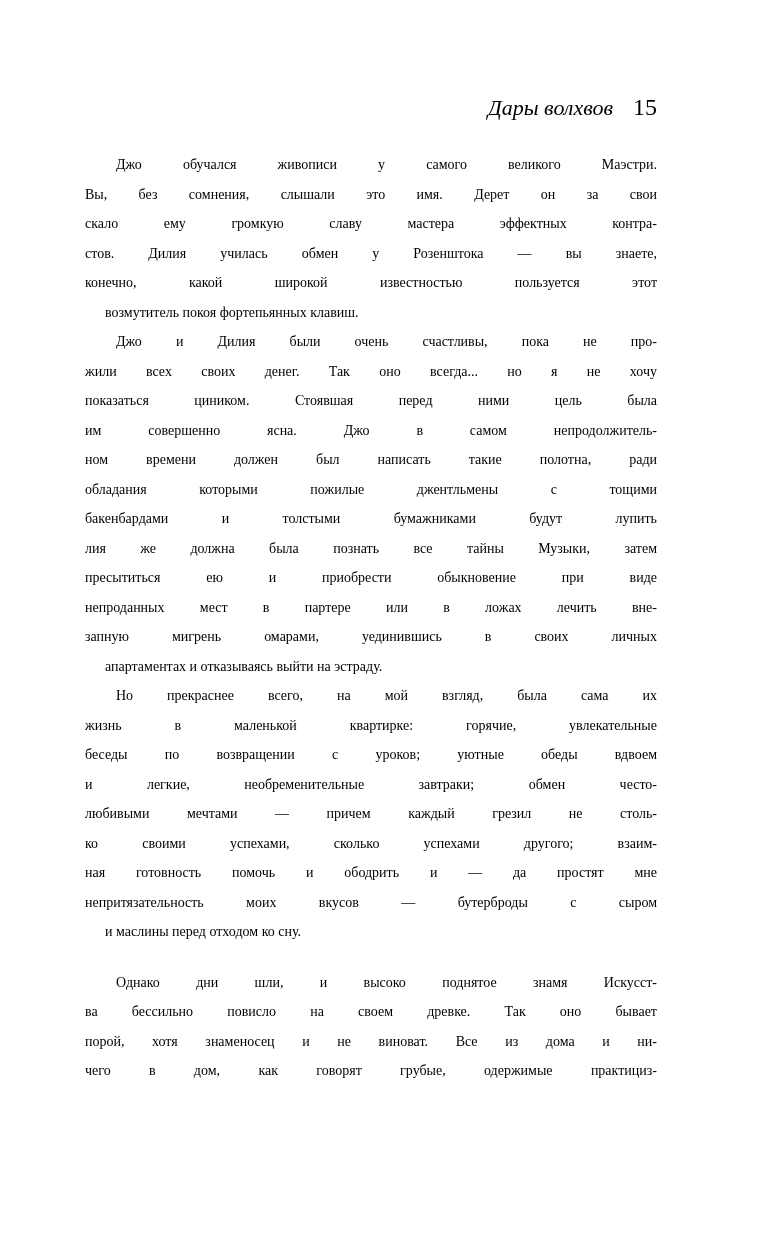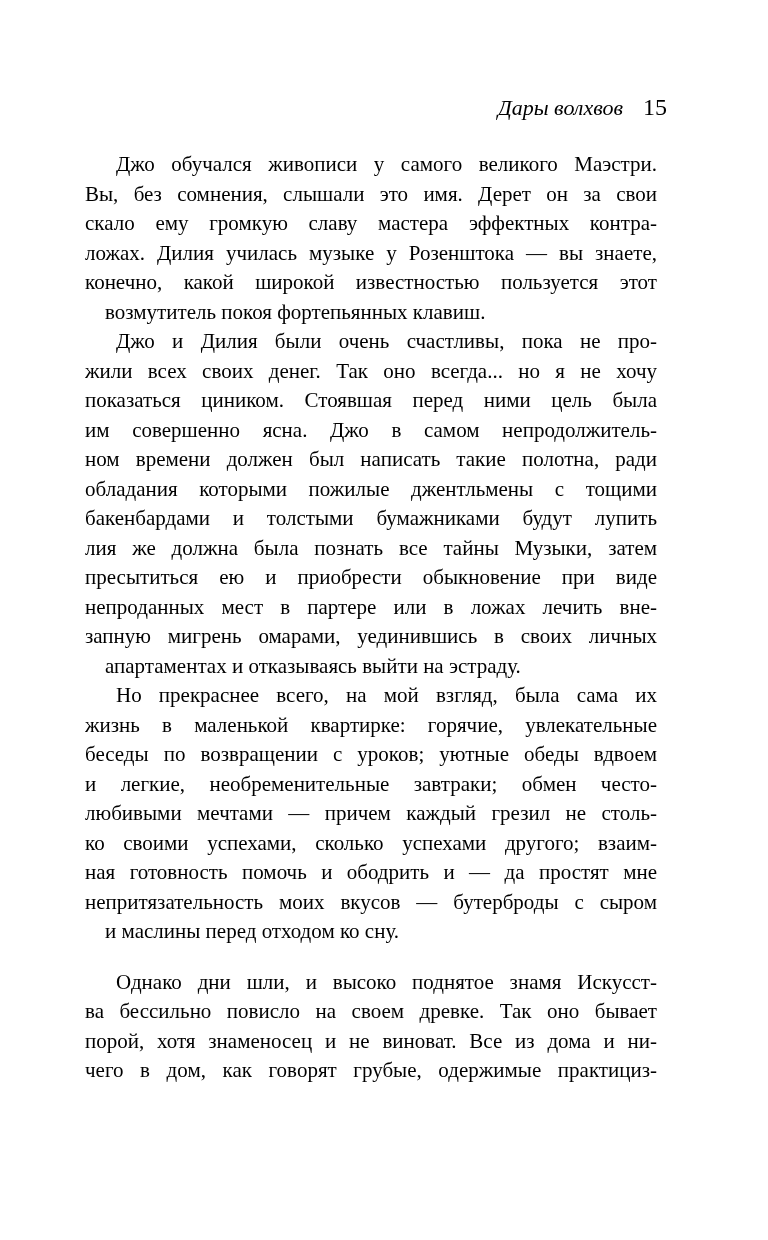--- a/index.html
+++ b/index.html
@@ -12,21 +12,21 @@
     width: 768px;
     height: 1240px;
     background: #ffffff;
     color: #000000;
     font-family: "Liberation Serif", "DejaVu Serif", serif;
     overflow: hidden;
   }
   .running-header {
     position: absolute;
     top: 92px;
-    left: 95px;
+    left: 85px;
     width: 572px;
     display: flex;
     justify-content: flex-end;
     align-items: baseline;
     white-space: nowrap;
   }
   .running-title {
     font-style: italic;
     font-size: 22px;
     line-height: 26px;
@@ -34,21 +34,21 @@
   .page-number {
     font-size: 24px;
     line-height: 30px;
     margin-left: 20px;
   }
   .text-block {
     position: absolute;
     top: 150px;
     left: 85px;
     width: 572px;
-    font-size: 21px;
+    font-size: 14px;
   }
   .paragraph {
     margin: 0;
   }
   
   .paragraph:nth-child(4) {
     margin-top: 21px;
     font-family: Liberation Serif, serif;
   }
   .line {
@@ -75,21 +75,21 @@
 <div class="page">
   <div class="running-header">
     <span class="running-title">Дары волхвов</span>
     <span class="page-number">15</span>
   </div>
   <div class="text-block">
       <div class="paragraph">
         <div class="line first">Джо обучался живописи у самого великого Маэстри.</div>
         <div class="line">Вы, без сомнения, слышали это имя. Дерет он за свои</div>
         <div class="line">скало ему громкую славу мастера эффектных контра-</div>
-        <div class="line">ложах. Дилия училась музыке у Розенштока — вы знаете,</div>
+        <div class="line">стов. Дилия училась обмен у Розенштока — вы знаете,</div>
         <div class="line">конечно, какой широкой известностью пользуется этот</div>
         <div class="line endpara">возмутитель покоя фортепьянных клавиш.</div>
       </div>
       <div class="paragraph">
         <div class="line first">Джо и Дилия были очень счастливы, пока не про-</div>
         <div class="line">жили всех своих денег. Так оно всегда... но я не хочу</div>
         <div class="line">показаться циником. Стоявшая перед ними цель была</div>
         <div class="line">им совершенно ясна. Джо в самом непродолжитель-</div>
         <div class="line">ном времени должен был написать такие полотна, ради</div>
         <div class="line">обладания которыми пожилые джентльмены с тощими</div>

